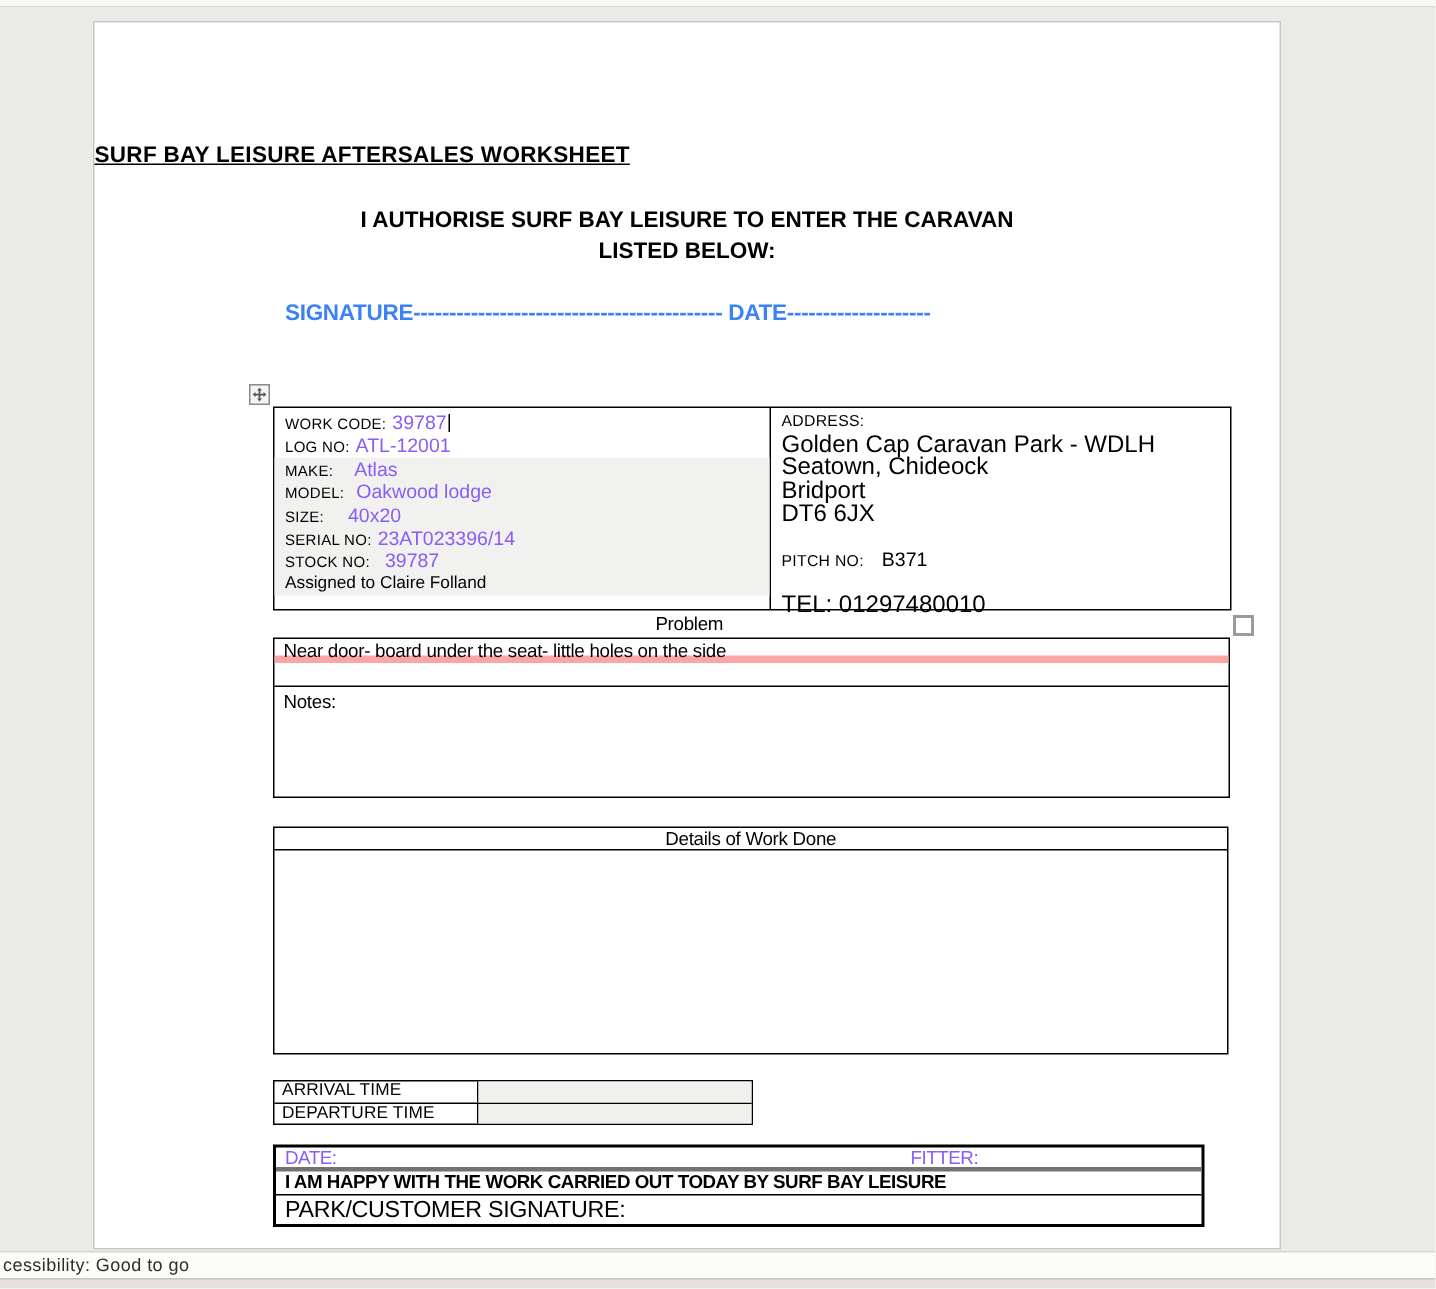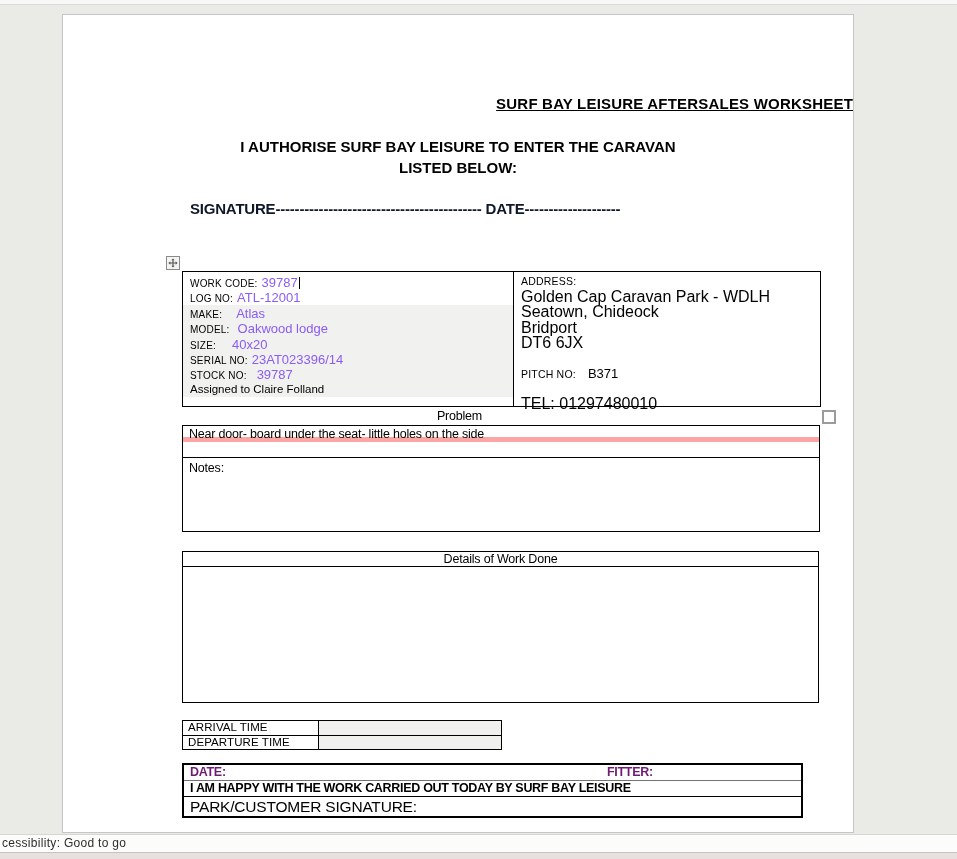--- a/index.html
+++ b/index.html
@@ -2,23 +2,23 @@
 <html><head>
 <meta charset="utf-8">
 <style>
   * { margin:0; padding:0; box-sizing:border-box; }
   html,body { width:957px; height:859px; }
   body { font-family:"Liberation Sans", sans-serif; }
   .screen { position:relative; width:957px; height:859px; background:#eaeae7; overflow:hidden; }
   .top-strip { position:absolute; left:0; top:0; width:957px; height:5px; background:#f8f8f6; border-bottom:1px solid #dddbd8; }
   .page { position:absolute; left:62px; top:14px; width:792px; height:819px; background:#ffffff; border:1px solid #c6c6c4; }
 
-  .doc-title { position:absolute; left:0; top:80px; width:100%; text-align:right; font-size:15px; font-weight:bold; text-decoration:underline; letter-spacing:.2px; color:#000; }
+  .doc-title { position:absolute; left:0; top:80px; width:100%; text-align:left; font-size:15px; font-weight:bold; text-decoration:underline; letter-spacing:.2px; color:#000; }
   .auth-block { position:absolute; left:0; top:121px; width:100%; text-align:center; font-size:15px; font-weight:bold; line-height:21px; color:#000; }
-  .sig-line { position:absolute; left:127px; top:185px; font-size:15px; font-weight:bold; color:#0f172a; letter-spacing:-0.2px; }
+  .sig-line { position:absolute; left:127px; top:185px; font-size:15px; font-weight:bold; color:#3b82f6; letter-spacing:-0.2px; }
   .pos-line { position:absolute; left:119px; top:226px; font-size:15px; font-weight:bold; color:#000; letter-spacing:-0.2px; }
 
   .move-handle { position:absolute; left:103px; top:241px; width:14px; height:14px; border:1px solid #8a8a8a; background:#f4f4f2; display:flex; align-items:center; justify-content:center; }
 
   .main-table { position:absolute; left:119px; top:256px; width:639px; height:136px; border:1px solid #000; display:flex; background:#fff; }
   .cell-left { width:331px; border-right:1px solid #000; padding:2px 0 0 0; position:relative; }
   .cell-right { flex:1; padding:2px 0 0 0; }
   .info-row { height:15.4px; line-height:15.4px; white-space:nowrap; padding-left:7px; }
   .info-label { font-size:10px; letter-spacing:.2px; color:#000; }
   .info-value { font-size:13px; color:#8b5cf6; margin-left:4px; }
@@ -44,21 +44,21 @@
   .details-header { height:15px; line-height:15px; text-align:center; font-size:12.5px; letter-spacing:-0.2px; border-bottom:1px solid #000; color:#000; }
   .details-body { height:135px; }
 
   .times-table { position:absolute; left:119px; top:705px; width:320px; border:1px solid #000; background:#fff; }
   .times-row { display:flex; height:14px; }
   .times-row + .times-row { border-top:1px solid #000; }
   .times-label { width:136px; border-right:1px solid #000; font-size:11.5px; line-height:13px; padding-left:5px; letter-spacing:.1px; color:#000; }
   .times-value { flex:1; background:#f0f0ee; }
 
   .footer-table { position:absolute; left:119px; top:748px; width:621px; border:2px solid #000; background:#fff; }
-  .footer-row1 { position:relative; height:16px; line-height:15px; border-bottom:1px solid #737373; font-size:12.5px; font-weight:bold; letter-spacing:-0.3px; color:#701a75; }
+  .footer-row1 { position:relative; height:16px; line-height:15px; border-bottom:3px solid #737373; font-size:12.5px; font-weight:normal; letter-spacing:-0.3px; color:#8b5cf6; }
   .footer-date { padding-left:6px; }
   .footer-fitter { position:absolute; left:423px; top:0; }
   .footer-row2 { height:16px; line-height:15px; border-bottom:1px solid #000; font-size:12.5px; font-weight:bold; letter-spacing:-0.3px; padding-left:6px; color:#000; white-space:nowrap; }
   .footer-row3 { height:19px; line-height:19px; font-size:15.5px; font-weight:normal; padding-left:6px; color:#000; letter-spacing:-0.2px; }
 
   .statusbar { position:absolute; left:0; top:834px; width:957px; height:18px; background:#fcfcfb; border-top:1px solid #d8d5d2; font-size:12px; color:#2e2e2e; line-height:17px; }
   .statusbar span { padding-left:2px; letter-spacing:.3px; }
   .bottom-strip { position:absolute; left:0; top:852px; width:957px; height:7px; background:#e7e0de; border-top:1px solid #c9c3c0; }
 </style>
 </head>

